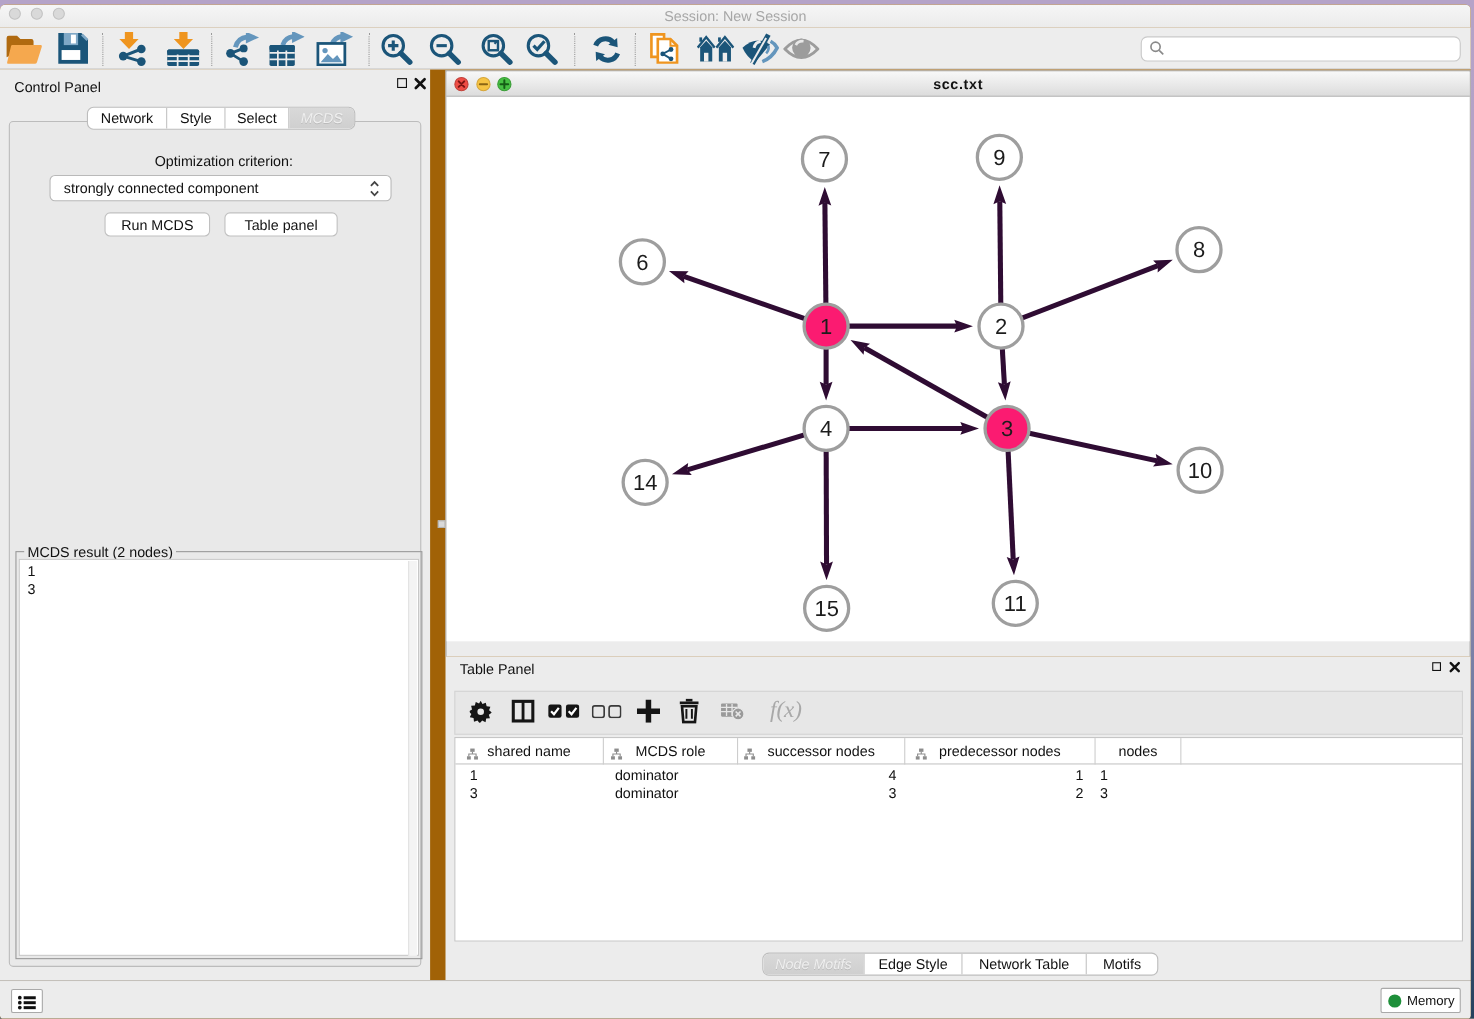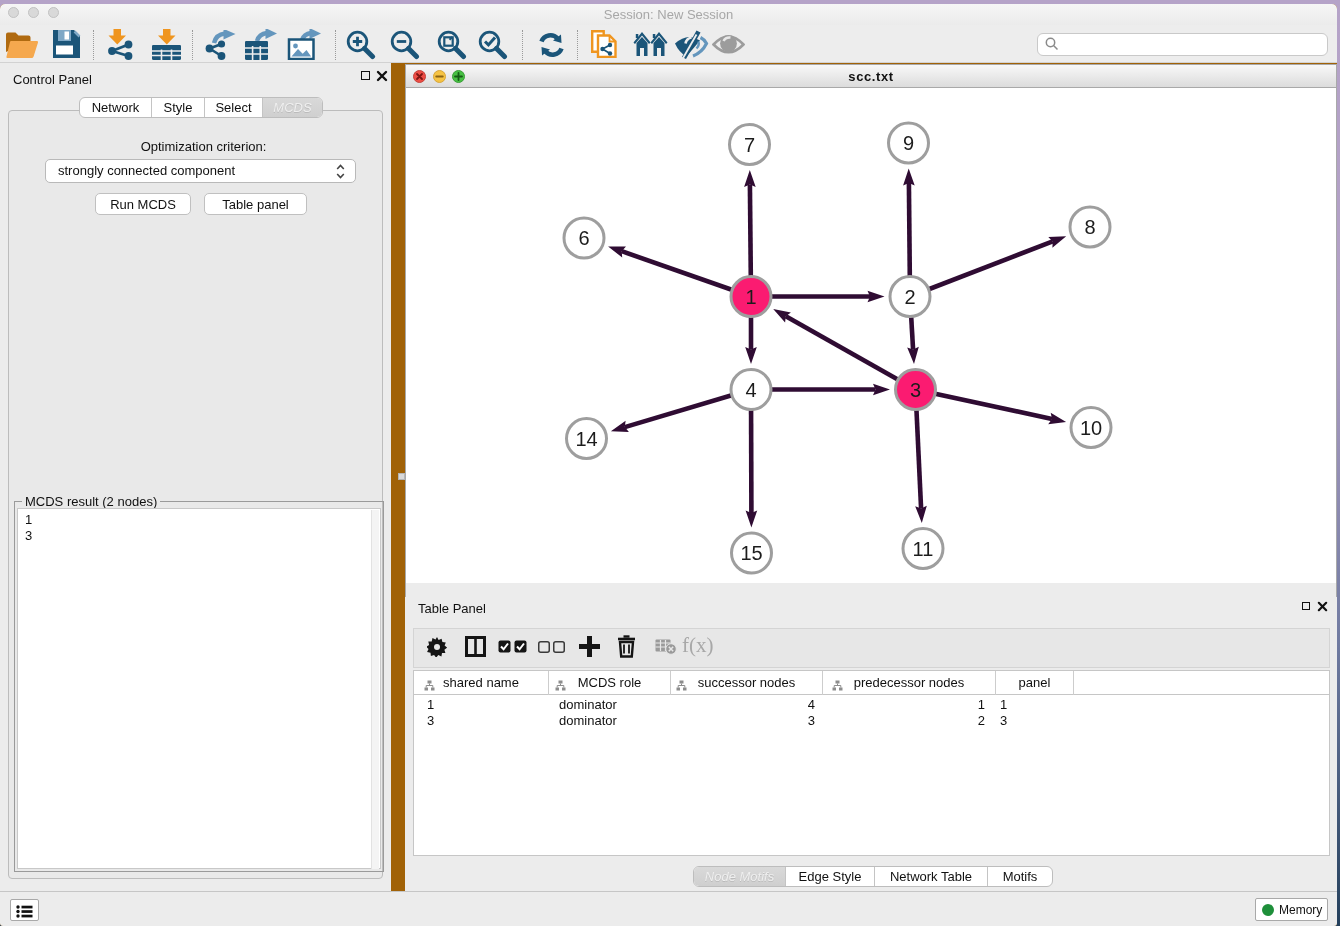--- a/index.html
+++ b/index.html
@@ -314,21 +314,21 @@
           <path d="M1 4 h17" stroke="#151515" stroke-width="2.6"></path>
           <path d="M3 7 h13 l-1.2 14.5 h-10.6 z" fill="none" stroke="#151515" stroke-width="2.4"></path>
           <path d="M7 9.5 v9 M12 9.5 v9" stroke="#151515" stroke-width="1.8"></path>
         </svg>
       <svg class="abs" style="left:241px;top:10px;" width="22" height="16" viewBox="0 0 22 16">
           <rect x="0.5" y="0.5" width="15" height="12" rx="1" fill="#9a9a9a"></rect>
           <path d="M0.5 4 h15 M0.5 8 h15 M5.5 1 v11 M10.5 1 v11" stroke="#e7e7e7" stroke-width="1.2"></path>
           <circle cx="16" cy="10" r="5.3" fill="#9a9a9a" stroke="#e7e7e7" stroke-width="1"></circle>
           <path d="M13.8 7.8 l4.4 4.4 M18.2 7.8 l-4.4 4.4" stroke="#e7e7e7" stroke-width="1.5"></path>
         </svg>
-      <div class="abs" style="left:268px;top:4px;font-family:'Liberation Serif',serif;font-size:21px;color:#a8a8a8;">f(x)</div>
+      <div class="abs" style="left:286px;top:4px;font-family:'Liberation Serif',serif;font-style:italic;font-size:21px;color:#a8a8a8;">f(x)</div>
     </div>
     <div id="ttable">
       <div id="thead">
           <div class="abs" style="left:10px; top:9px; line-height:0;"><svg width="11" height="11" viewBox="0 0 11 11">
               <rect x="3.5" y="0.5" width="4" height="3" fill="#8d8d8d"></rect>
               <rect x="0.5" y="7.5" width="3.5" height="3" fill="#8d8d8d"></rect>
               <rect x="7" y="7.5" width="3.5" height="3" fill="#8d8d8d"></rect>
               <path d="M5.5 3.5 v2 M2.2 7.5 v-2 h6.6 v2" fill="none" stroke="#8d8d8d" stroke-width="1"></path>
             </svg></div>
           <div class="abs" style="left:141px; top:9px; line-height:0;"><svg width="11" height="11" viewBox="0 0 11 11">
@@ -346,21 +346,21 @@
           <div class="abs" style="left:418px; top:9px; line-height:0;"><svg width="11" height="11" viewBox="0 0 11 11">
               <rect x="3.5" y="0.5" width="4" height="3" fill="#8d8d8d"></rect>
               <rect x="0.5" y="7.5" width="3.5" height="3" fill="#8d8d8d"></rect>
               <rect x="7" y="7.5" width="3.5" height="3" fill="#8d8d8d"></rect>
               <path d="M5.5 3.5 v2 M2.2 7.5 v-2 h6.6 v2" fill="none" stroke="#8d8d8d" stroke-width="1"></path>
             </svg></div>
         <div class="th" style="left:0; width:135px;"><span class="thl"></span>shared name</div>
         <div class="th" style="left:135px; width:122px;"><span class="thl"></span>MCDS role</div>
         <div class="th" style="left:257px; width:152px;"><span class="thl"></span>successor nodes</div>
         <div class="th" style="left:409px; width:173px;"><span class="thl"></span>predecessor nodes</div>
-        <div class="th" style="left:582px; width:78px;">panel</div>
+        <div class="th" style="left:582px; width:78px;">nodes</div>
       </div>
       <div class="cell" style="left:13px; top:26px;">1</div>
       <div class="cell" style="left:145px; top:26px;">dominator</div>
       <div class="cell" style="left:266px; top:26px; width:135px; text-align:right;">4</div>
       <div class="cell" style="left:418px; top:26px; width:153px; text-align:right;">1</div>
       <div class="cell" style="left:586px; top:26px;">1</div>
       <div class="cell" style="left:13px; top:42px;">3</div>
       <div class="cell" style="left:145px; top:42px;">dominator</div>
       <div class="cell" style="left:266px; top:42px; width:135px; text-align:right;">3</div>
       <div class="cell" style="left:418px; top:42px; width:153px; text-align:right;">2</div>

